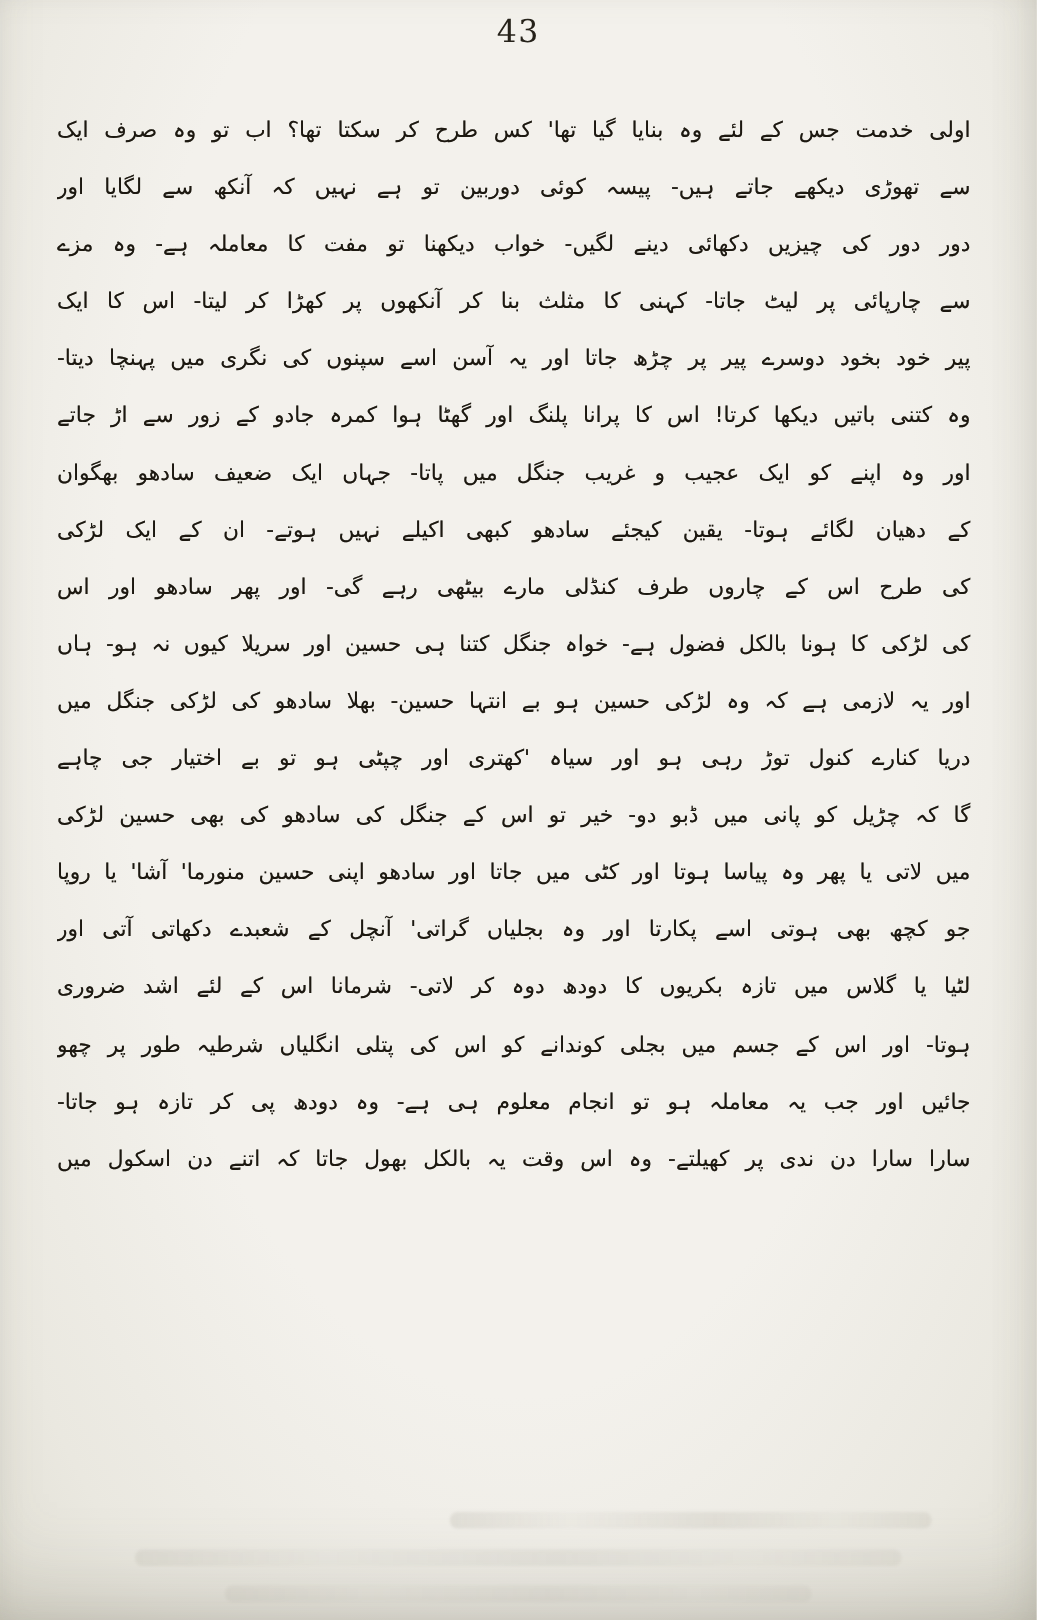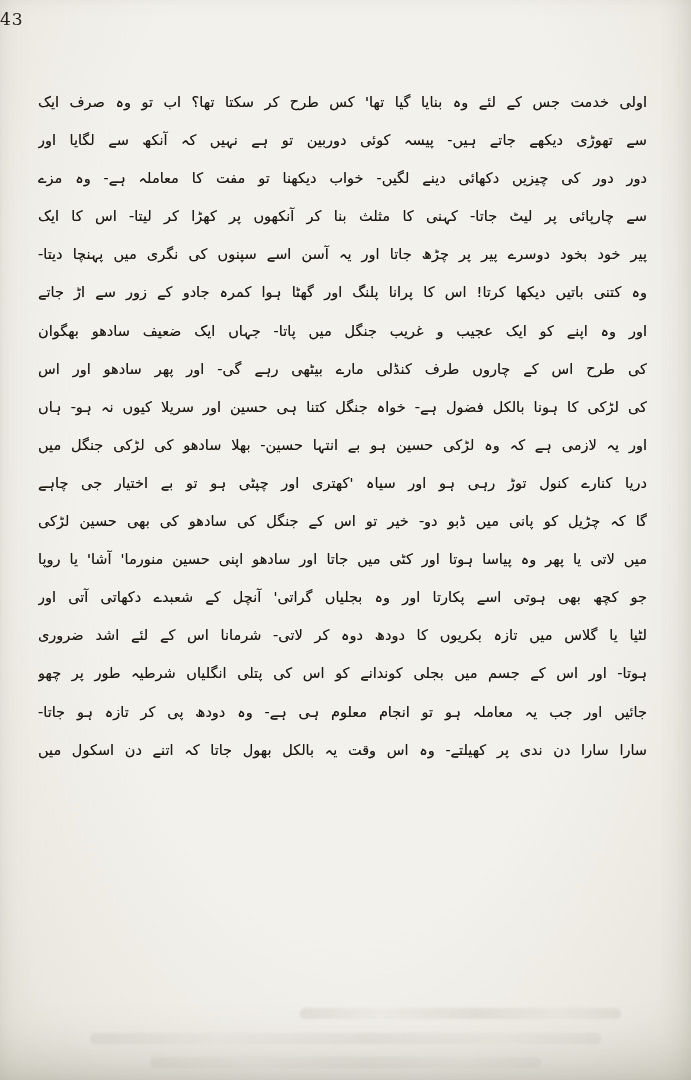--- a/index.html
+++ b/index.html
@@ -13,29 +13,29 @@
   .page {
     position:absolute; inset:0;
     background: radial-gradient(ellipse at 50% 38%, #f3f1ec 55%, #eae8e0 85%, #e2e0d6 100%);
     box-shadow:
       inset 0 -46px 60px -34px rgba(110,105,90,0.30),
       inset -14px 0 34px -20px rgba(110,105,90,0.30),
       inset 10px 0 26px -20px rgba(110,105,90,0.18);
   }
   .page-number {
     position:absolute; top:9px; left:0; right:0;
-    text-align:left;
+    text-align:center;
     font-family:"DejaVu Serif", serif;
-    font-size:17px;
+    font-size:21px;
     color:#26221a;
     letter-spacing:1px;
   }
   .text-block {
     position:absolute;
-    top:83px; left:38px; right:44px;
+    top:68px; left:38px; right:44px;
     direction:rtl;
     unicode-bidi:embed;
     color:#1c1810;
   }
   .text-line {
     height:38.1px;
     line-height:38.1px;
     font-size:14.5px;
     text-align:justify;
     text-align-last:justify;
@@ -65,20 +65,21 @@
   <div class="page-number">43</div>
 
   <div class="text-block">
       <div class="text-line">اولی خدمت جس کے لئے وہ بنایا گیا تھا' کس طرح کر سکتا تھا؟ اب تو وہ صرف ایک</div>
       <div class="text-line">سے تھوڑی دیکھے جاتے ہیں- پیسہ کوئی دوربین تو ہے نہیں کہ آنکھ سے لگایا اور</div>
       <div class="text-line">دور دور کی چیزیں دکھائی دینے لگیں- خواب دیکھنا تو مفت کا معاملہ ہے- وہ مزے</div>
       <div class="text-line">سے چارپائی پر لیٹ جاتا- کہنی کا مثلث بنا کر آنکھوں پر کھڑا کر لیتا- اس کا ایک</div>
       <div class="text-line">پیر خود بخود دوسرے پیر پر چڑھ جاتا اور یہ آسن اسے سپنوں کی نگری میں پہنچا دیتا-</div>
       <div class="text-line">وہ کتنی باتیں دیکھا کرتا! اس کا پرانا پلنگ اور گھٹا ہوا کمرہ جادو کے زور سے اڑ جاتے</div>
       <div class="text-line">اور وہ اپنے کو ایک عجیب و غریب جنگل میں پاتا- جہاں ایک ضعیف سادھو بھگوان</div>
+      <div class="text-line">کے دھیان لگائے ہوتا- یقین کیجئے سادھو کبھی اکیلے نہیں ہوتے- ان کے ایک لڑکی</div>
       <div class="text-line">کی طرح اس کے چاروں طرف کنڈلی مارے بیٹھی رہے گی- اور پھر سادھو اور اس</div>
       <div class="text-line">کی لڑکی کا ہونا بالکل فضول ہے- خواہ جنگل کتنا ہی حسین اور سریلا کیوں نہ ہو- ہاں</div>
       <div class="text-line">اور یہ لازمی ہے کہ وہ لڑکی حسین ہو بے انتہا حسین- بھلا سادھو کی لڑکی جنگل میں</div>
       <div class="text-line">دریا کنارے کنول توڑ رہی ہو اور سیاہ 'کھتری اور چپٹی ہو تو بے اختیار جی چاہے</div>
       <div class="text-line">گا کہ چڑیل کو پانی میں ڈبو دو- خیر تو اس کے جنگل کی سادھو کی بھی حسین لڑکی</div>
       <div class="text-line">میں لاتی یا پھر وہ پیاسا ہوتا اور کٹی میں جاتا اور سادھو اپنی حسین منورما' آشا' یا روپا</div>
       <div class="text-line">جو کچھ بھی ہوتی اسے پکارتا اور وہ بجلیاں گراتی' آنچل کے شعبدے دکھاتی آتی اور</div>
       <div class="text-line">لٹیا یا گلاس میں تازہ بکریوں کا دودھ دوہ کر لاتی- شرمانا اس کے لئے اشد ضروری</div>
       <div class="text-line">ہوتا- اور اس کے جسم میں بجلی کوندانے کو اس کی پتلی انگلیاں شرطیہ طور پر چھو</div>
       <div class="text-line">جائیں اور جب یہ معاملہ ہو تو انجام معلوم ہی ہے- وہ دودھ پی کر تازہ ہو جاتا-</div>

